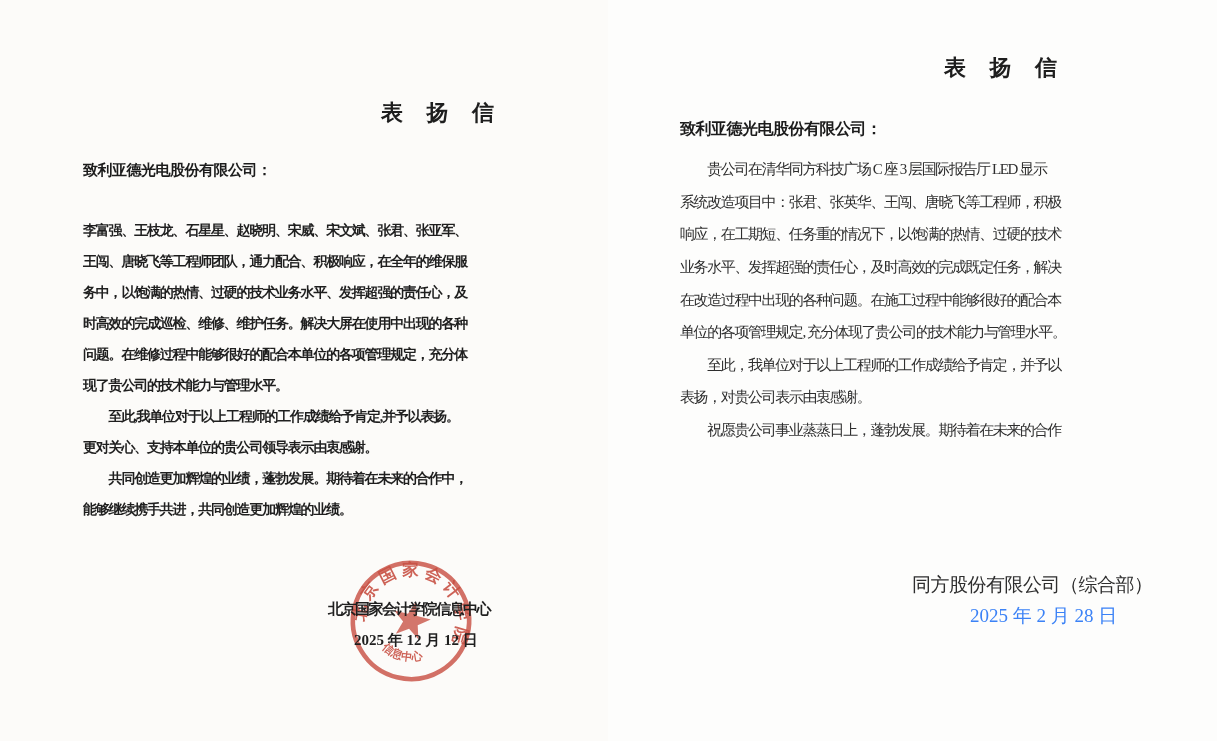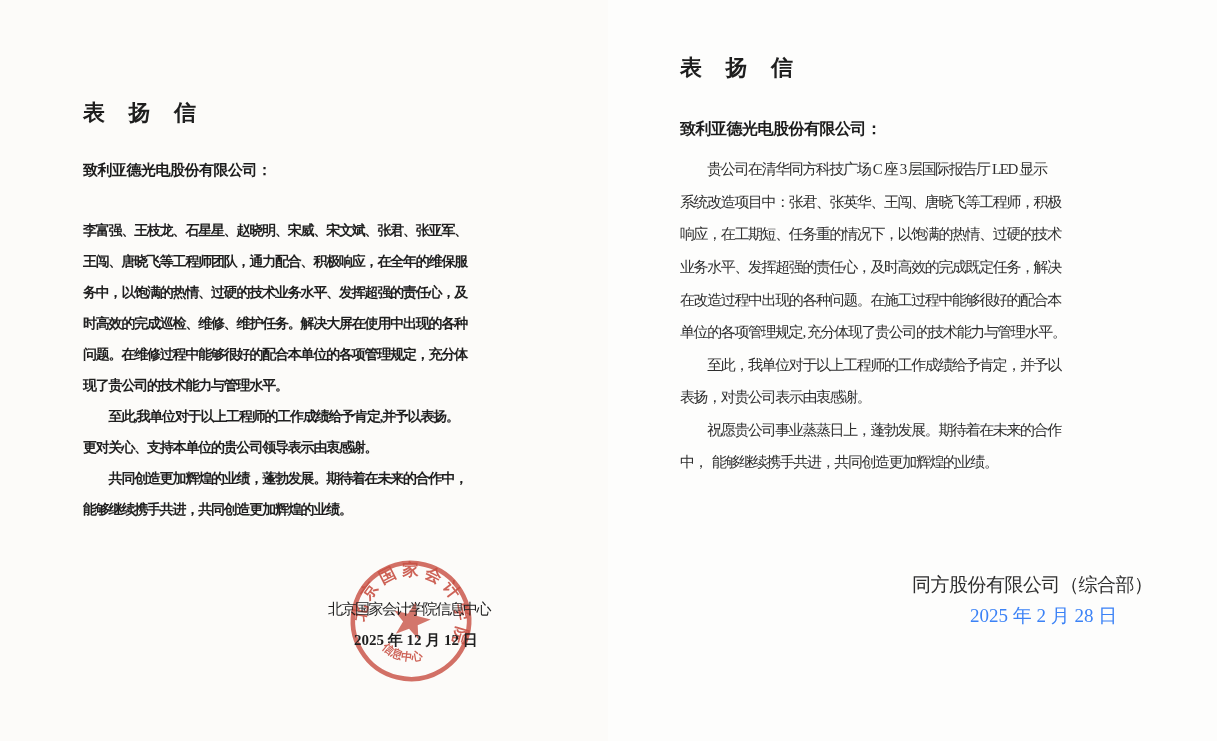--- a/index.html
+++ b/index.html
@@ -9,37 +9,37 @@
     font-family:"Liberation Serif","DejaVu Serif",serif;
   }
   .canvas{position:relative;width:1217px;height:741px;background:linear-gradient(180deg,#fdfdfc 0%,#fbfaf8 100%);}
   .letter{position:absolute;top:0;height:741px;}
   .letter.left{left:0;width:608px;background:#fcfbf9;}
   .letter.right{left:608px;width:609px;background:#fdfdfc;}
 
   .title{
     position:absolute;margin:0;
     font-size:22px;font-weight:bold;color:#1e1e1e;
-    letter-spacing:9px;text-align:left;white-space:pre;
+    letter-spacing:9px;text-align:right;white-space:pre;
   }
   .left  .title{left:83px;width:420px;top:98px;}
   .right .title{left:72px;width:386px;top:53px;}
 
   .salutation{
     position:absolute;font-weight:bold;color:#1c1c1c;white-space:pre;
   }
   .left  .salutation{left:83px;top:161px;font-size:15px;letter-spacing:-0.5px;}
   .right .salutation{left:72px;top:119px;font-size:16px;letter-spacing:-0.5px;}
 
   .bodyline{position:absolute;white-space:pre;}
   .left  .bodyline{left:83px;font-size:14px;font-weight:bold;color:#1f1f1f;letter-spacing:-1.2px;}
   .right .bodyline{left:72px;font-size:15px;font-weight:normal;color:#2e2e2e;letter-spacing:-1.4px;margin-top:6px;}
 
   .signature{position:absolute;white-space:pre;z-index:3;}
-  .left  .signature{left:328px;top:600px;font-size:15px;font-weight:normal;color:#1f1f1f;letter-spacing:-1.5px;}
+  .left  .signature{left:328px;top:600px;font-size:15px;font-weight:bold;color:#1f1f1f;letter-spacing:-1.5px;}
   .right .signature{left:304px;top:572px;font-size:19px;color:#2e2e2e;letter-spacing:-0.5px;}
 
   .dateline{position:absolute;white-space:pre;z-index:3;}
   .left  .dateline{left:354px;top:631px;font-size:15px;font-weight:bold;color:#1f1f1f;}
   .right .dateline{left:362px;top:603px;font-size:19px;color:#3b82f6;}
 
   .stamp{position:absolute;mix-blend-mode:multiply;z-index:2;}
   .stamp-left{left:345px;top:555px;width:132px;height:132px;transform:rotate(14deg);opacity:0.88;}
   .stamp text{font-family:"Liberation Serif","DejaVu Serif",serif;font-weight:bold;}
 </style>
@@ -88,20 +88,19 @@
 
     <div class="bodyline" style="top:154px">　　贵公司在清华同方科技广场 C 座 3 层国际报告厅 LED 显示</div>
     <div class="bodyline" style="top:187px">系统改造项目中：张君、张英华、王闯、唐晓飞等工程师，积极</div>
     <div class="bodyline" style="top:219px">响应，在工期短、任务重的情况下，以饱满的热情、过硬的技术</div>
     <div class="bodyline" style="top:252px">业务水平、发挥超强的责任心，及时高效的完成既定任务，解决</div>
     <div class="bodyline" style="top:285px">在改造过程中出现的各种问题。在施工过程中能够很好的配合本</div>
     <div class="bodyline" style="top:317px">单位的各项管理规定, 充分体现了贵公司的技术能力与管理水平。</div>
     <div class="bodyline" style="top:350px">　　至此，我单位对于以上工程师的工作成绩给予肯定，并予以</div>
     <div class="bodyline" style="top:415px">　　祝愿贵公司事业蒸蒸日上，蓬勃发展。期待着在未来的合作</div>
     <div class="bodyline" style="top:382px">表扬，对贵公司表示由衷感谢。</div>
-    <div class="bodyline" style="top:447px">中，  能够继续携手共进，共同创造更加辉煌的业绩。</div>
 
     <div class="signature">同方股份有限公司（综合部）</div>
     <div class="dateline">2025 年 2 月 28 日</div>
 
   </section>
 
 </div>
 
 </body></html>

